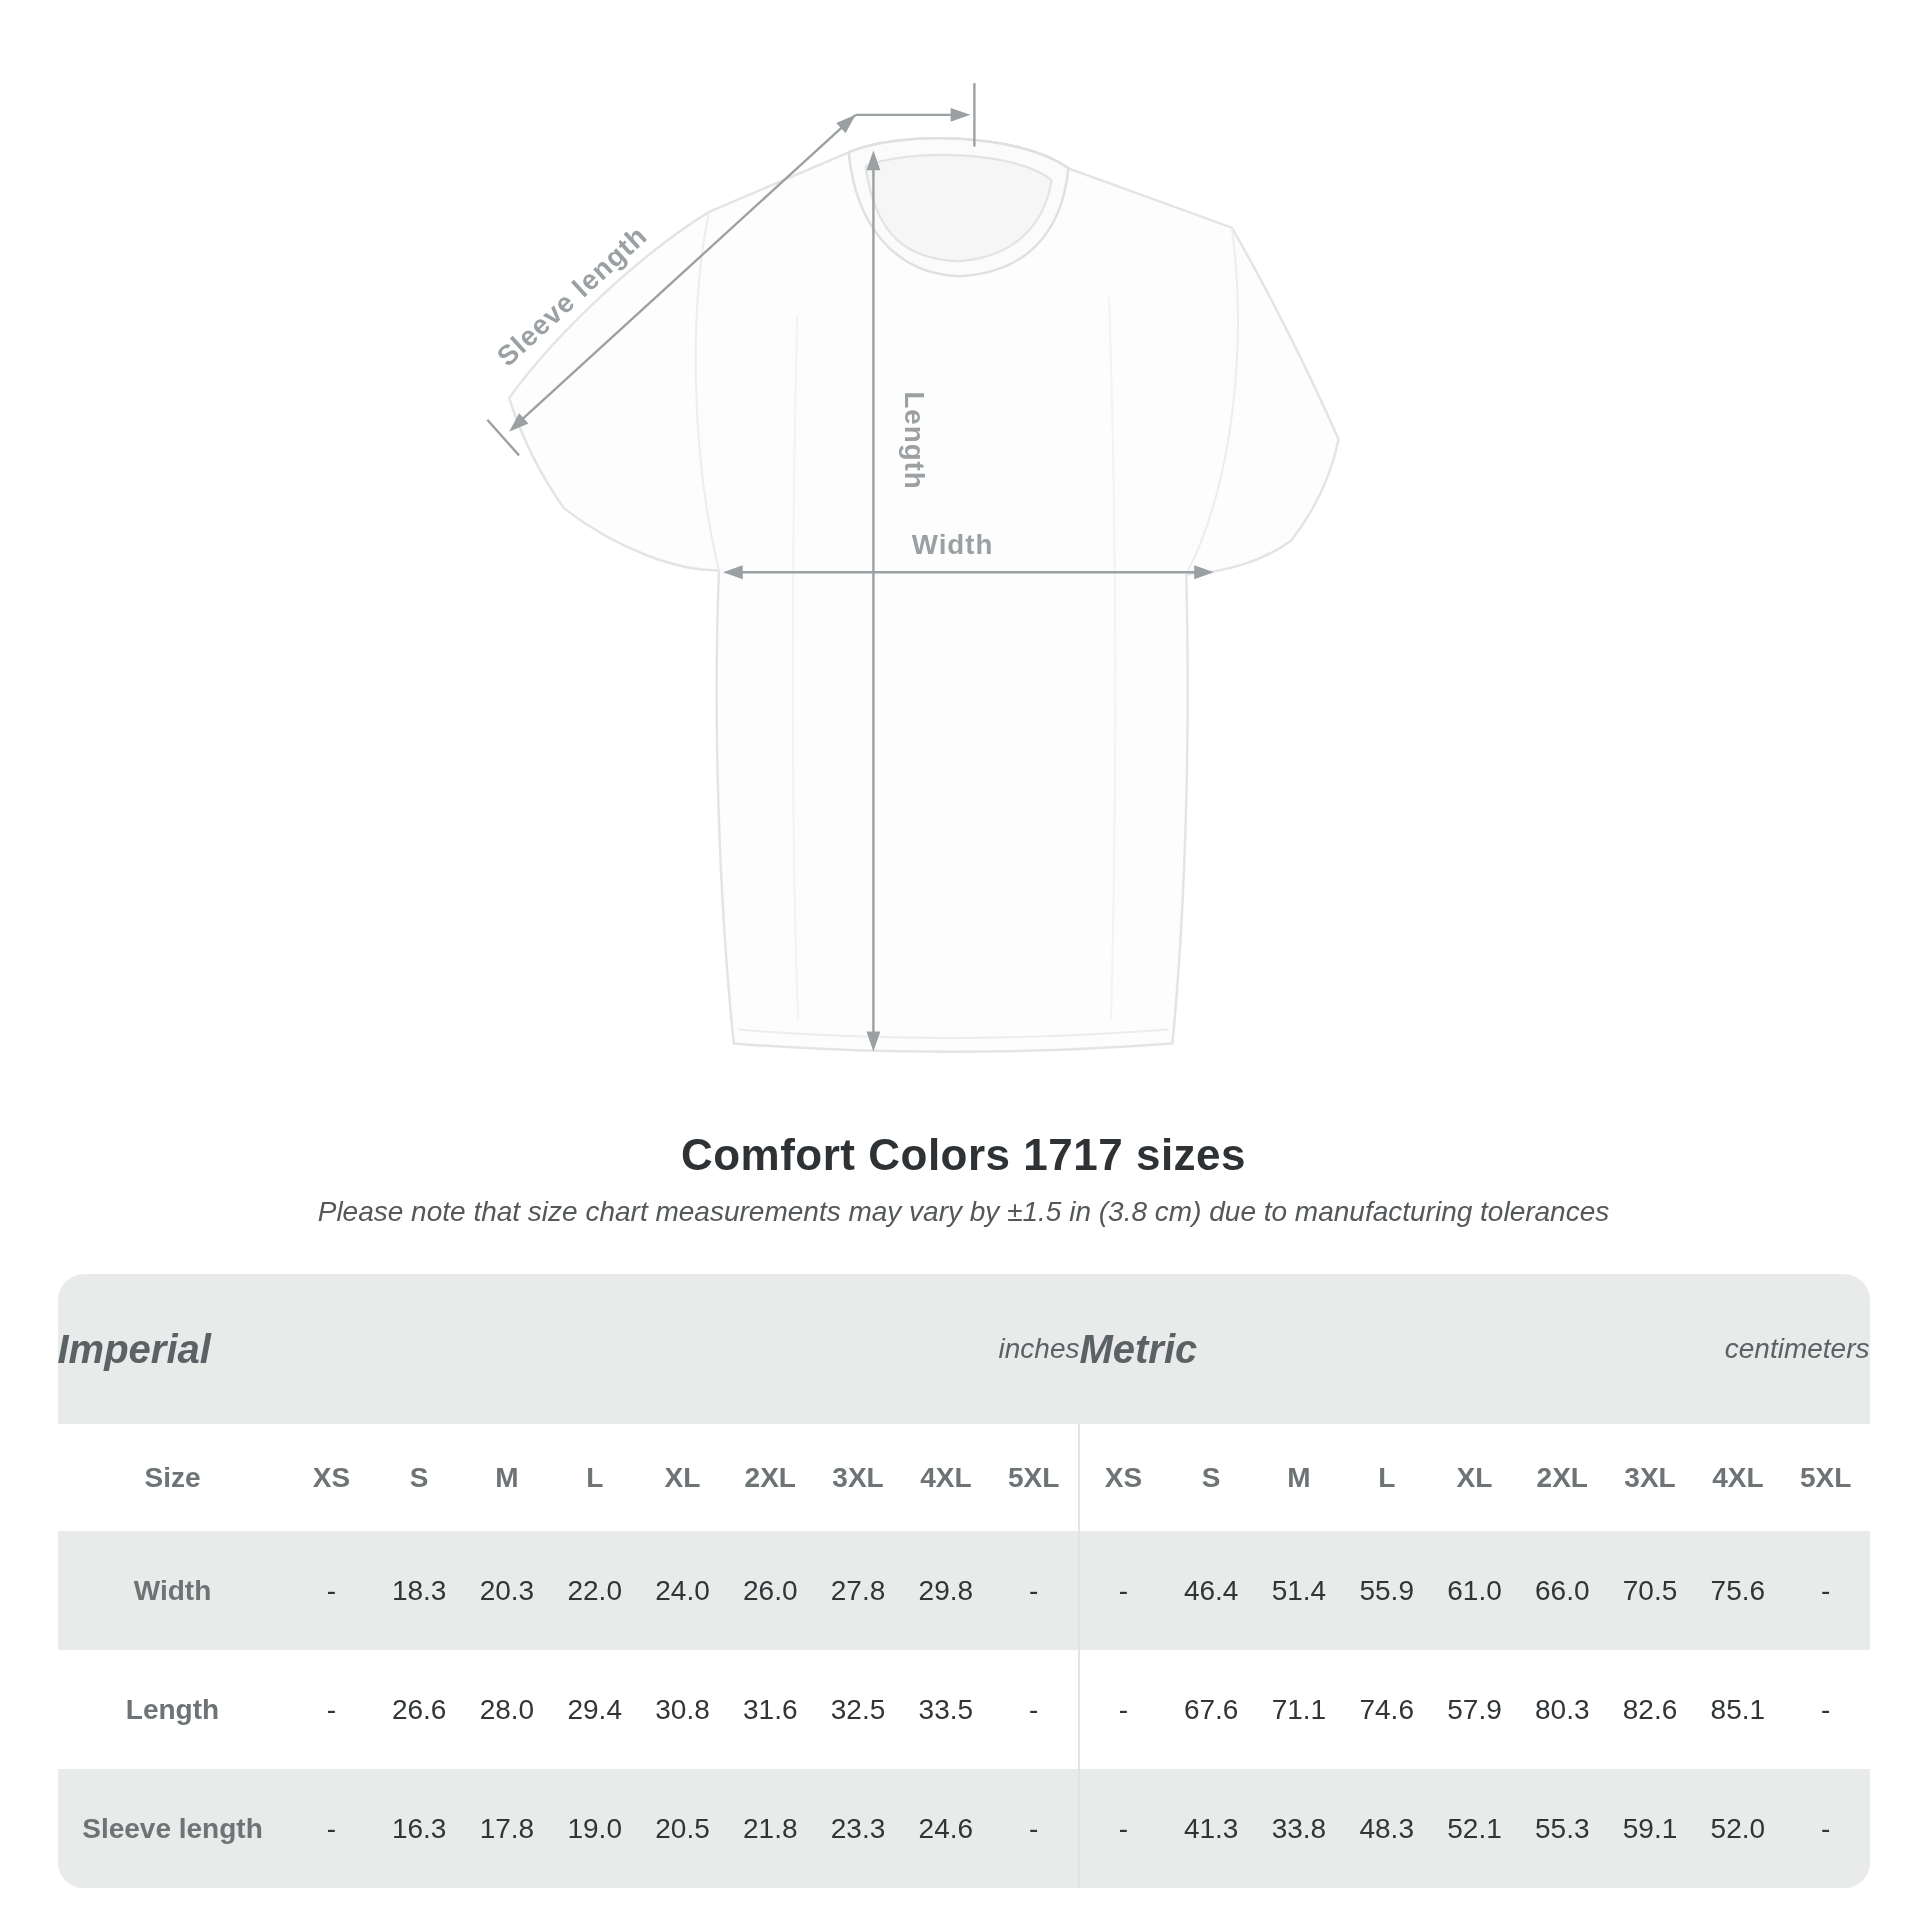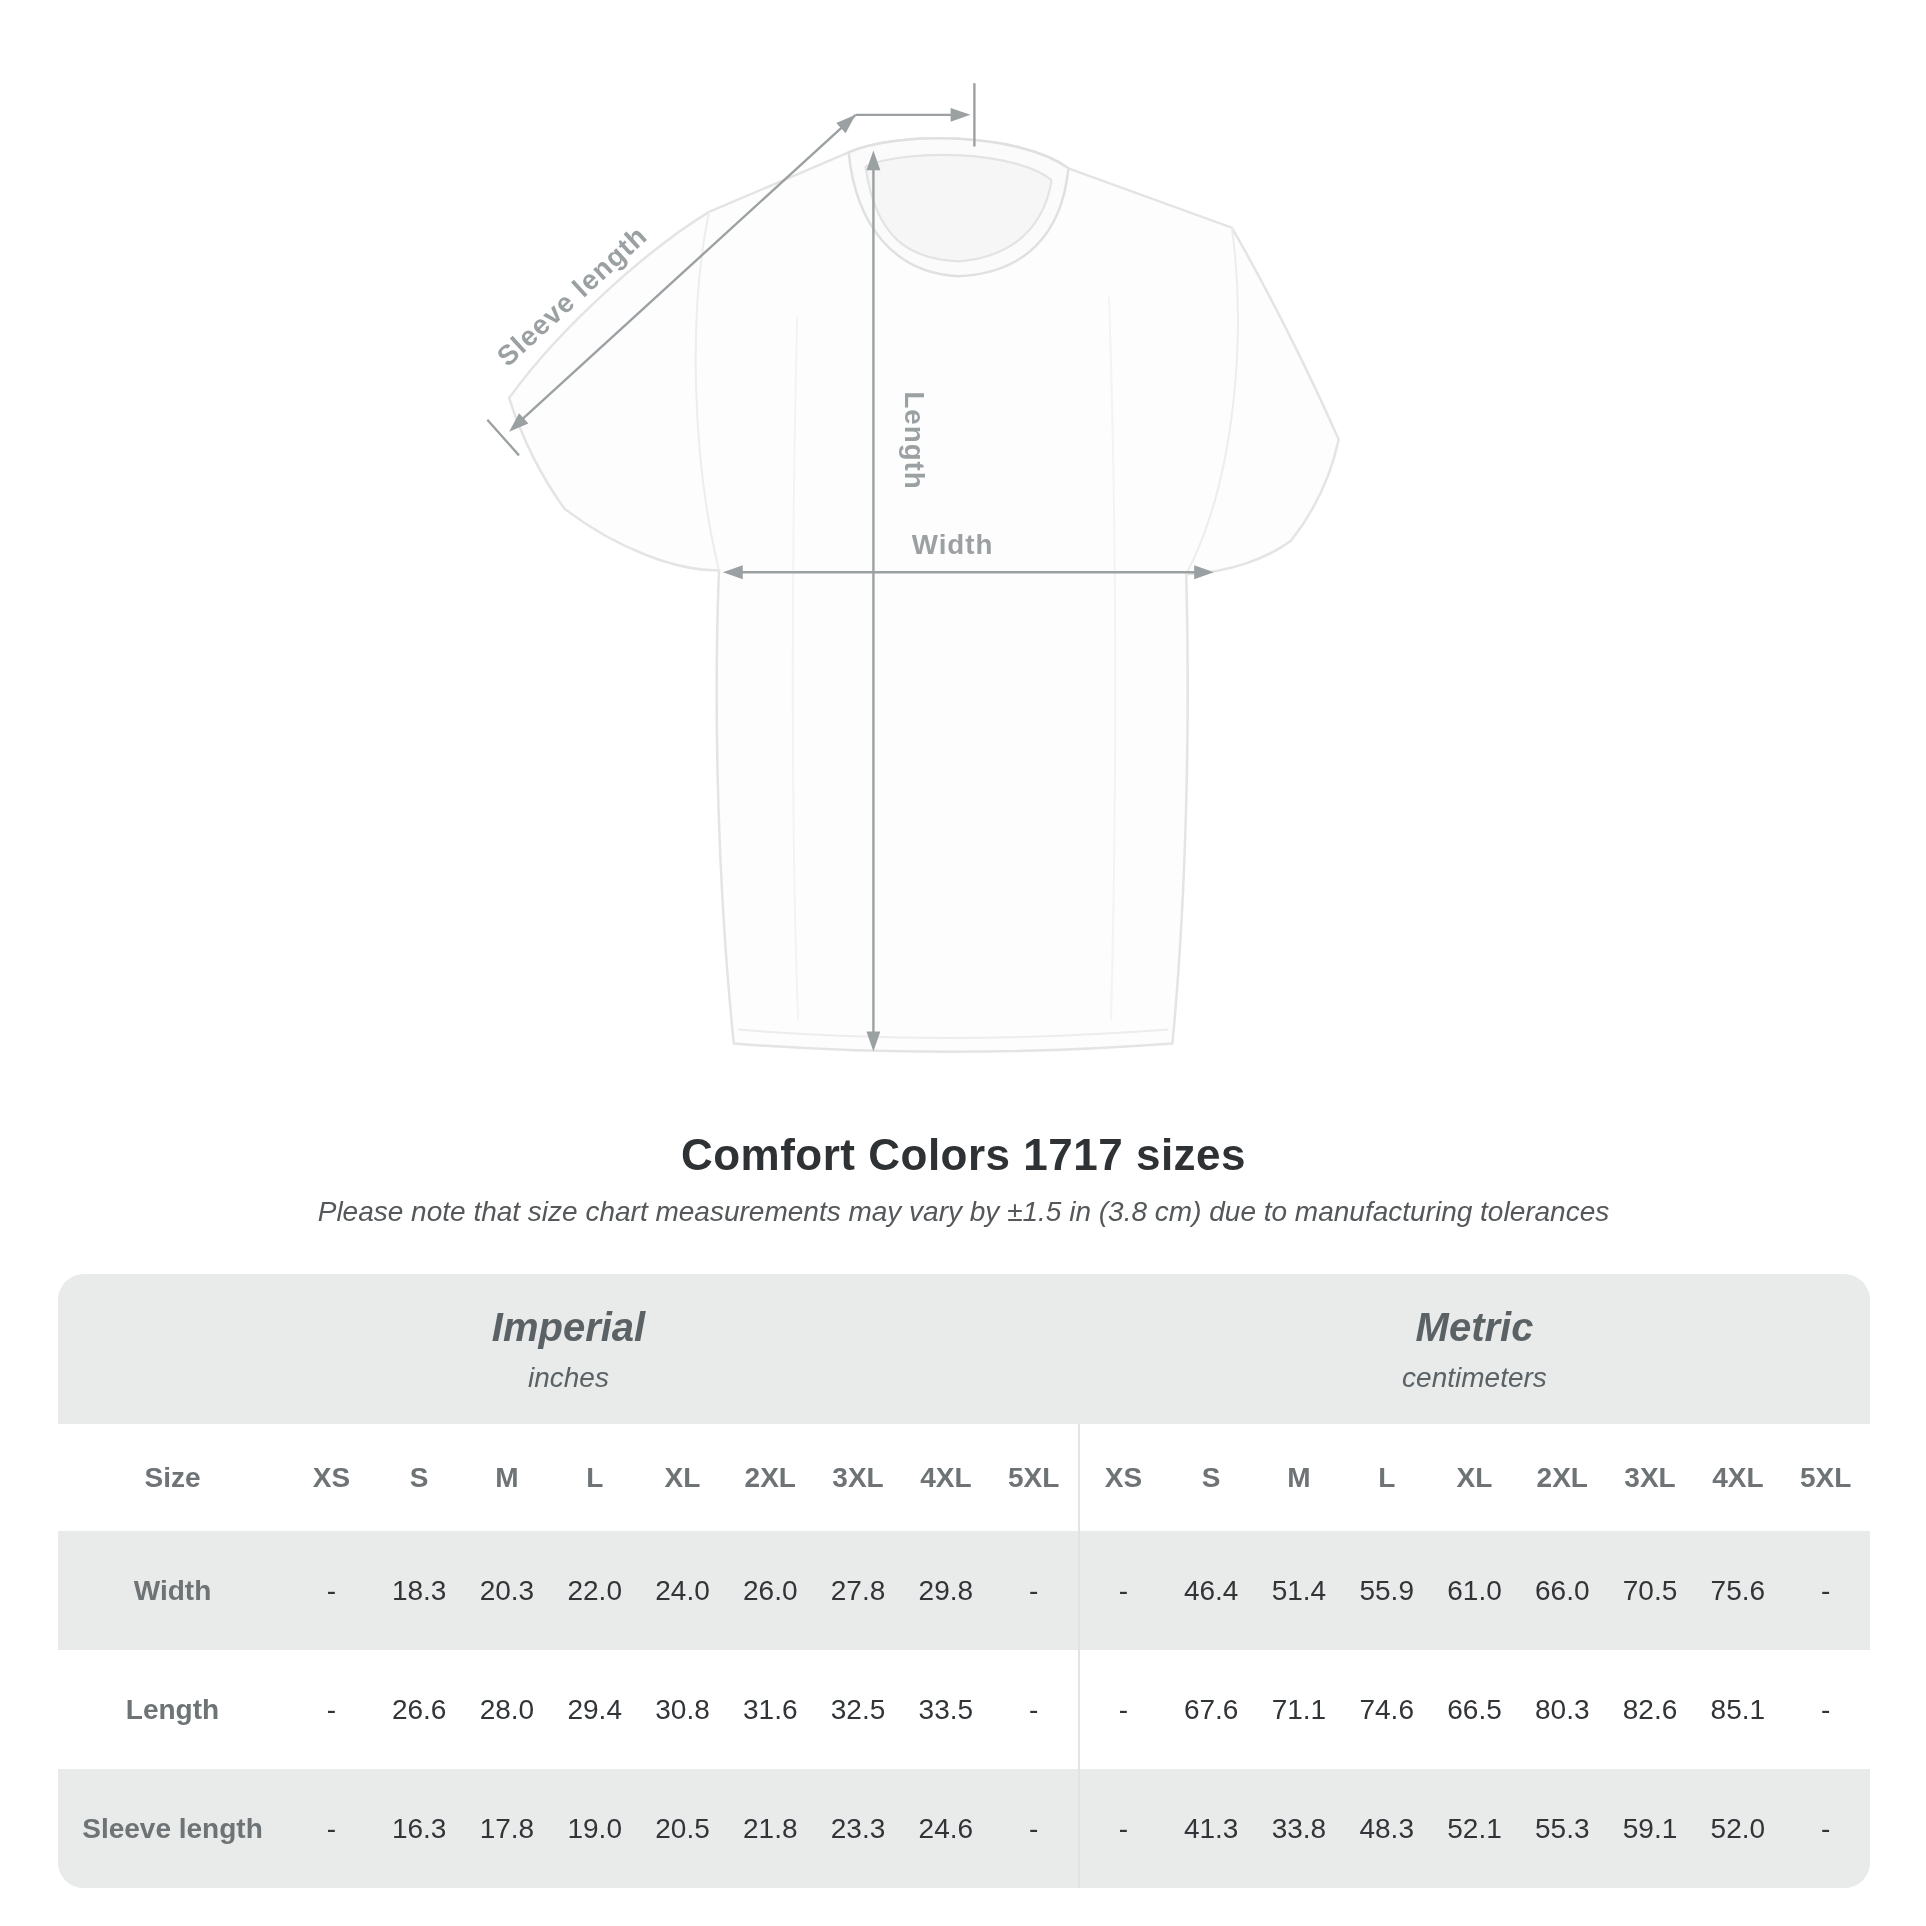--- a/index.html
+++ b/index.html
@@ -48,21 +48,21 @@
 
   .table-wrap{
     width:1812px;margin:46px auto 0 auto;
     border-radius:26px;overflow:hidden;
   }
   .band{
     height:150px;background:var(--band_bg);
     display:flex;align-items:stretch;
   }
   .band-sec{
-    display:flex;flex-direction:column;align-items:center;justify-content:center;
+    display:flex;flex-direction:row;align-items:center;justify-content:space-between;
     gap:12px;
   }
   .band-sec.left{width:56.4%;}
   .band-sec.right{width:43.6%;}
   .band-name{font-size:40px;font-weight:bold;font-style:italic;color:var(--heading_text);}
   .band-unit{font-size:28px;font-style:italic;color:var(--heading_text);}
 
   .grid{
     display:grid;
     grid-template-columns:230px repeat(9,1fr) 2px repeat(9,1fr);
@@ -205,21 +205,21 @@
       <div class="cell value">30.8</div>
       <div class="cell value">31.6</div>
       <div class="cell value">32.5</div>
       <div class="cell value">33.5</div>
       <div class="cell value">-</div>
       <div class="cell spacer"></div>
       <div class="cell value">-</div>
       <div class="cell value">67.6</div>
       <div class="cell value">71.1</div>
       <div class="cell value">74.6</div>
-      <div class="cell value">66.5</div>
+      <div class="cell value">57.9</div>
       <div class="cell value">80.3</div>
       <div class="cell value">82.6</div>
       <div class="cell value">85.1</div>
       <div class="cell value">-</div>
       <div class="cell rlabel shaded">Sleeve length</div>
       <div class="cell value shaded">-</div>
       <div class="cell value shaded">16.3</div>
       <div class="cell value shaded">17.8</div>
       <div class="cell value shaded">19.0</div>
       <div class="cell value shaded">20.5</div>

